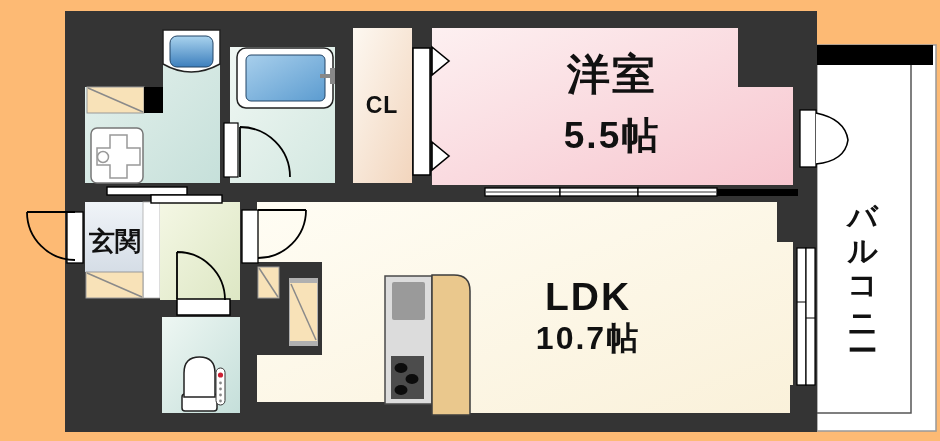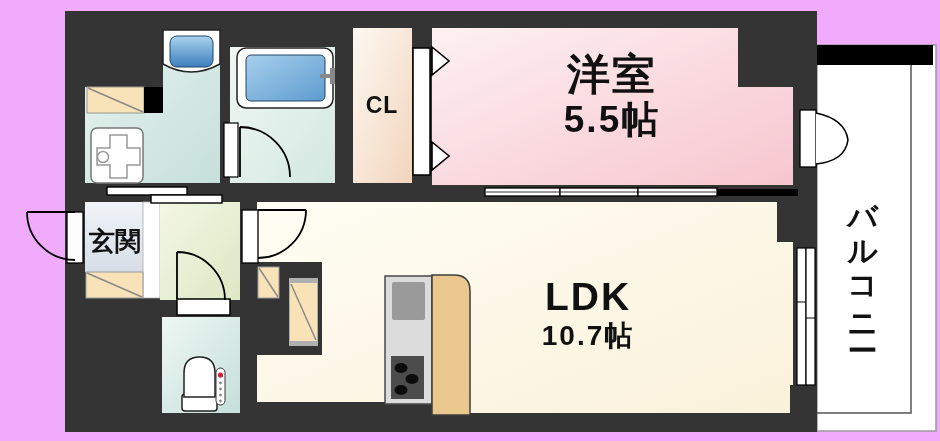--- a/index.html
+++ b/index.html
@@ -1,27 +1,27 @@
 <!DOCTYPE html>
 <html><head>
 <meta charset="utf-8">
 <style>
   html,body{margin:0;padding:0;background:#ffffff;}
-  .stage{position:relative;width:940px;height:441px;background:#f0abfc;overflow:hidden;
+  .stage{position:relative;width:940px;height:441px;background:#fdba74;overflow:hidden;
          font-family:"Liberation Sans","DejaVu Sans",sans-serif;}
   .stage svg{position:absolute;left:0;top:0;}
   .label{position:absolute;color:#111;font-weight:800;text-align:center;line-height:1.15;
          font-family:"Liberation Sans","DejaVu Sans",sans-serif;white-space:nowrap;}
   .room-title{letter-spacing:2px;}
   #lbl-yoshitsu{left:442px;top:50px;width:340px;}
   #lbl-yoshitsu .l1{font-size:43px;}
-  #lbl-yoshitsu .l2{font-size:37px;}
+  #lbl-yoshitsu .l2{font-size:37px;margin-top:16px;}
   #lbl-ldk{left:418px;top:263px;width:340px;margin-top:12px;}
   #lbl-ldk .l1{font-size:39px;}
-  #lbl-ldk .l2{font-size:28px;}
+  #lbl-ldk .l2{font-size:32px;}
   #lbl-cl{left:351px;top:92px;width:62px;font-size:23px;letter-spacing:1px;}
   #lbl-genkan{left:84px;top:227px;width:62px;font-size:26px;}
   #lbl-balcony{left:845px;top:155px;height:210px;font-size:30px;letter-spacing:4px;
                writing-mode:vertical-rl;text-orientation:mixed;}
 </style>
 </head>
 <body>
 
 <div class="stage">
 

